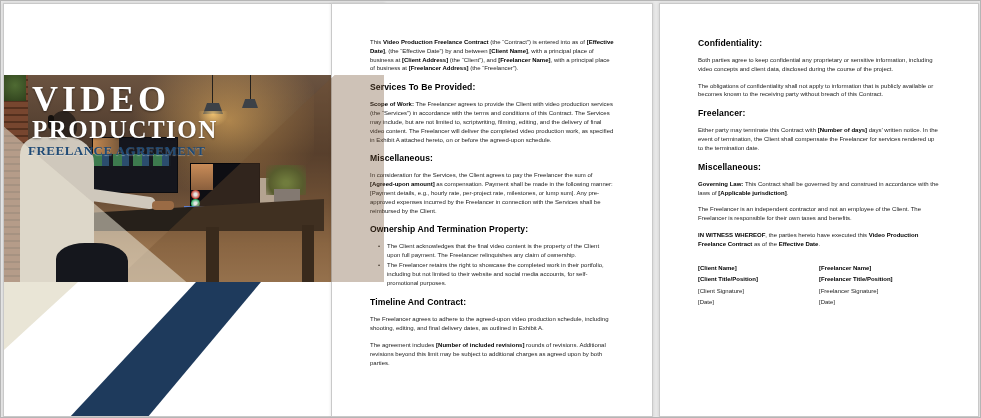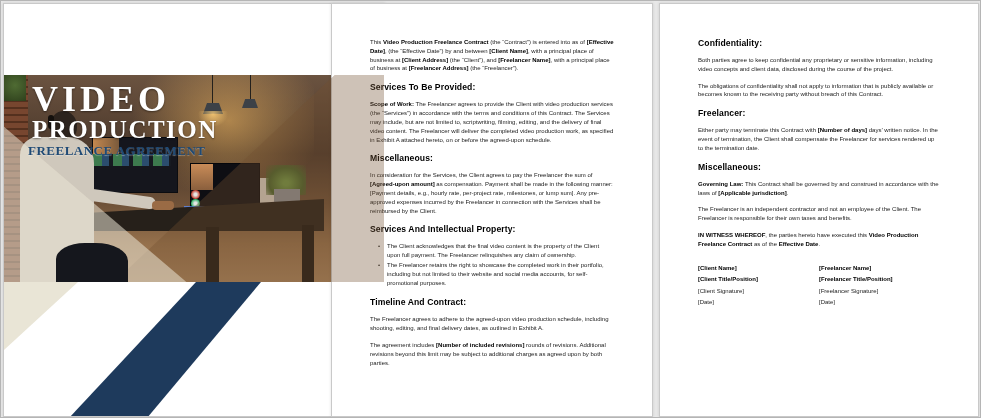--- a/index.html
+++ b/index.html
@@ -141,21 +141,21 @@
 
   <div class="page p2 doc">
     <p>This <b>Video Production Freelance Contract</b> (the “Contract”) is entered into as of <b>[Effective Date]</b>, (the “Effective Date”) by and between <b>[Client Name]</b>, with a principal place of business at <b>[Client Address]</b> (the “Client”), and <b>[Freelancer Name]</b>, with a principal place of business at <b>[Freelancer Address]</b> (the “Freelancer”).</p>
 
     <h3>Services To Be Provided:</h3>
     <p><b>Scope of Work:</b> The Freelancer agrees to provide the Client with video production services (the “Services”) in accordance with the terms and conditions of this Contract. The Services may include, but are not limited to, scriptwriting, filming, editing, and the delivery of final video content. The Freelancer will deliver the completed video production work, as specified in Exhibit A attached hereto, on or before the agreed-upon schedule.</p>
 
     <h3>Miscellaneous:</h3>
     <p>In consideration for the Services, the Client agrees to pay the Freelancer the sum of <b>[Agreed-upon amount]</b> as compensation. Payment shall be made in the following manner: [Payment details, e.g., hourly rate, per-project rate, milestones, or lump sum]. Any pre-approved expenses incurred by the Freelancer in connection with the Services shall be reimbursed by the Client.</p>
 
-    <h3>Services And Intellectual Property:</h3>
+    <h3>Ownership And Termination Property:</h3>
     <ul class="bullets">
       <li>The Client acknowledges that the final video content is the property of the Client upon full payment. The Freelancer relinquishes any claim of ownership.</li>
       <li>The Freelancer retains the right to showcase the completed work in their portfolio, including but not limited to their website and social media accounts, for self-promotional purposes.</li>
     </ul>
 
     <h3>Timeline And Contract:</h3>
     <p>The Freelancer agrees to adhere to the agreed-upon video production schedule, including shooting, editing, and final delivery dates, as outlined in Exhibit A.</p>
     <p>The agreement includes <b>[Number of included revisions]</b> rounds of revisions. Additional revisions beyond this limit may be subject to additional charges as agreed upon by both parties.</p>
   </div>
 

